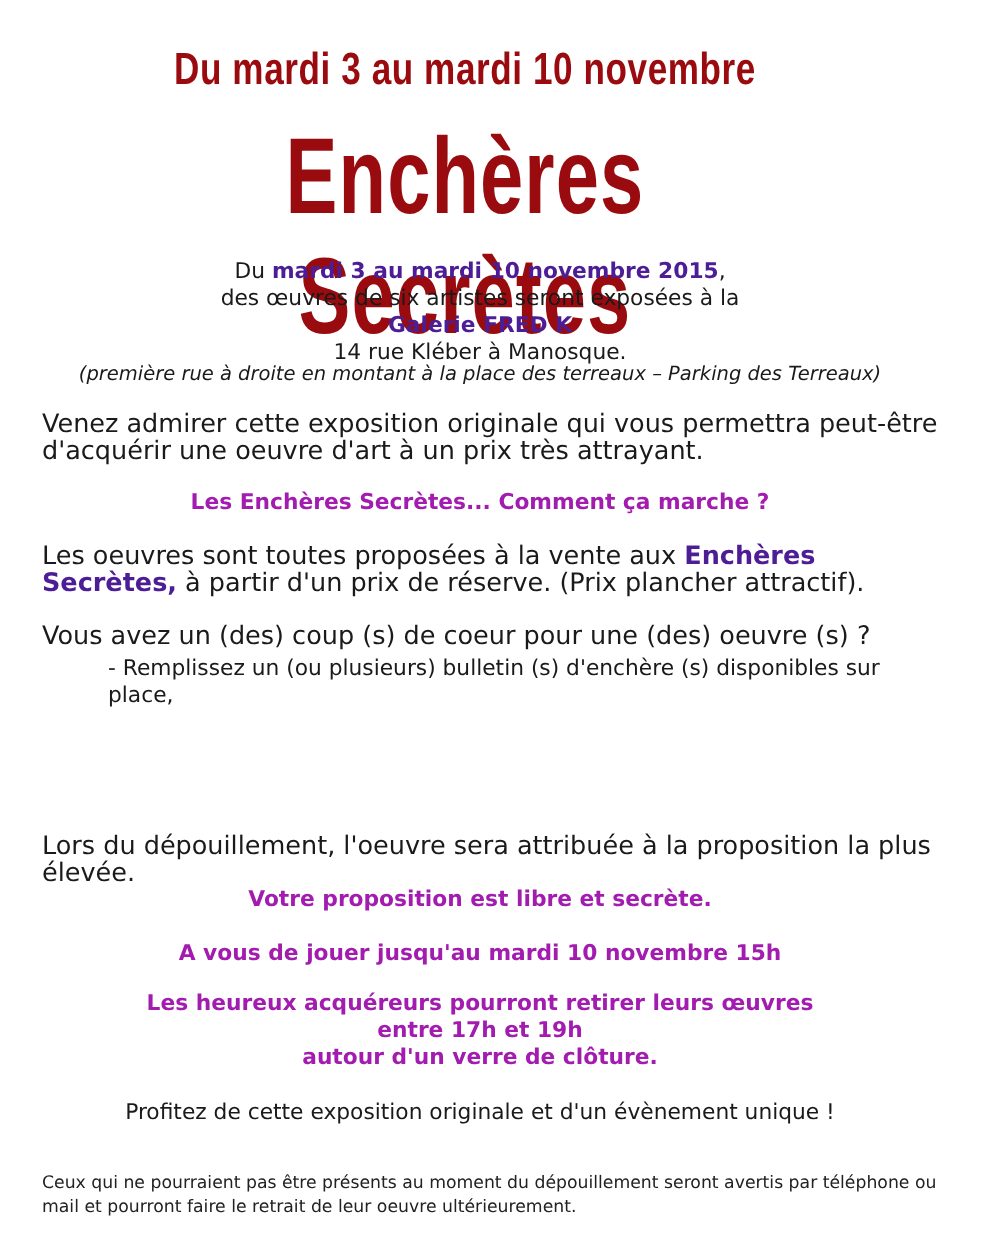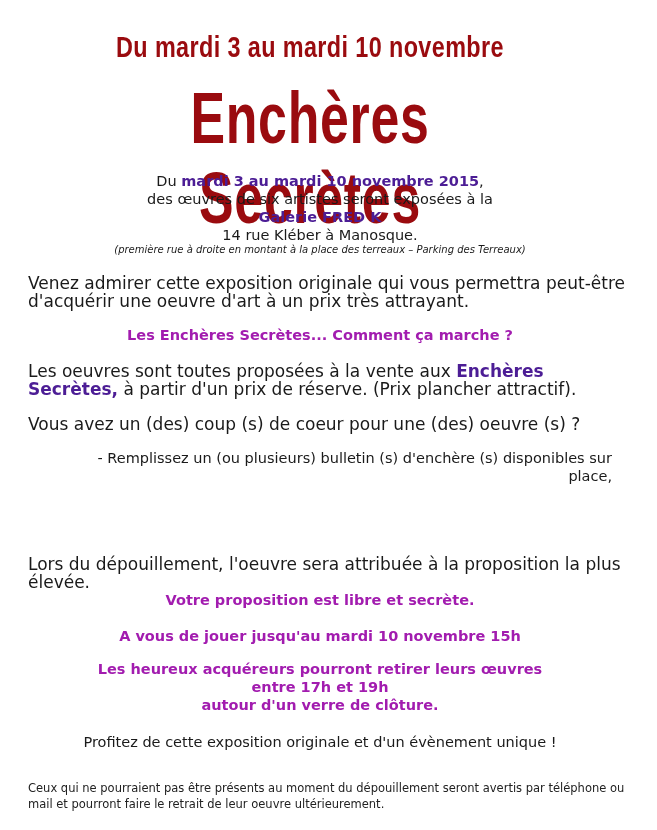--- a/index.html
+++ b/index.html
@@ -9,24 +9,24 @@
   .abs { position: absolute; }
   #top-date { left: 0; width: 620px; top: 30px; text-align: center;
               font-family: "Liberation Sans", sans-serif; font-weight: bold;
               font-size: 30px; color: #9a0b0f; transform: scaleX(0.78); transform-origin: 310px 0;
               letter-spacing: 0.5px; }
   #main-title { left: 0; width: 620px; top: 78px; text-align: center;
                 font-family: "Liberation Sans", sans-serif; font-weight: bold;
                 font-size: 72px; line-height: 80px; color: #9a0b0f;
                 transform: scaleX(0.72); transform-origin: 310px 0; letter-spacing: 1px; }
   .intro { left: 0; width: 640px; text-align: center; font-size: 14.5px; line-height: 18px; }
-  .intro-note { left: 0; width: 640px; text-align: center; font-size: 10px; font-style: italic; line-height: 14px; }
+  .intro-note { left: 0; width: 640px; text-align: center; font-size: 13px; font-style: italic; line-height: 14px; }
   .para { left: 28px; width: 600px; font-size: 17px; line-height: 18px; }
   .list { left: 68px; width: 560px; font-size: 14.5px; line-height: 18px; }
-  .list div { margin: 16px; text-align: right; }
+  .list div { margin: 4px; }
   .callout { left: 0; width: 640px; text-align: center; font-size: 14.5px; line-height: 18px; color: #a21caf; font-weight: bold; }
   .footnote { left: 28px; width: 600px; font-size: 11.5px; line-height: 16px; color: #222; }
 </style>
 </head>
 <body>
 
 <div class="abs" id="top-date">Du mardi 3 au mardi 10 novembre</div>
 <div class="abs" id="main-title">Enchères Secrètes</div>
 
 <div class="abs intro" style="top:172px;">

